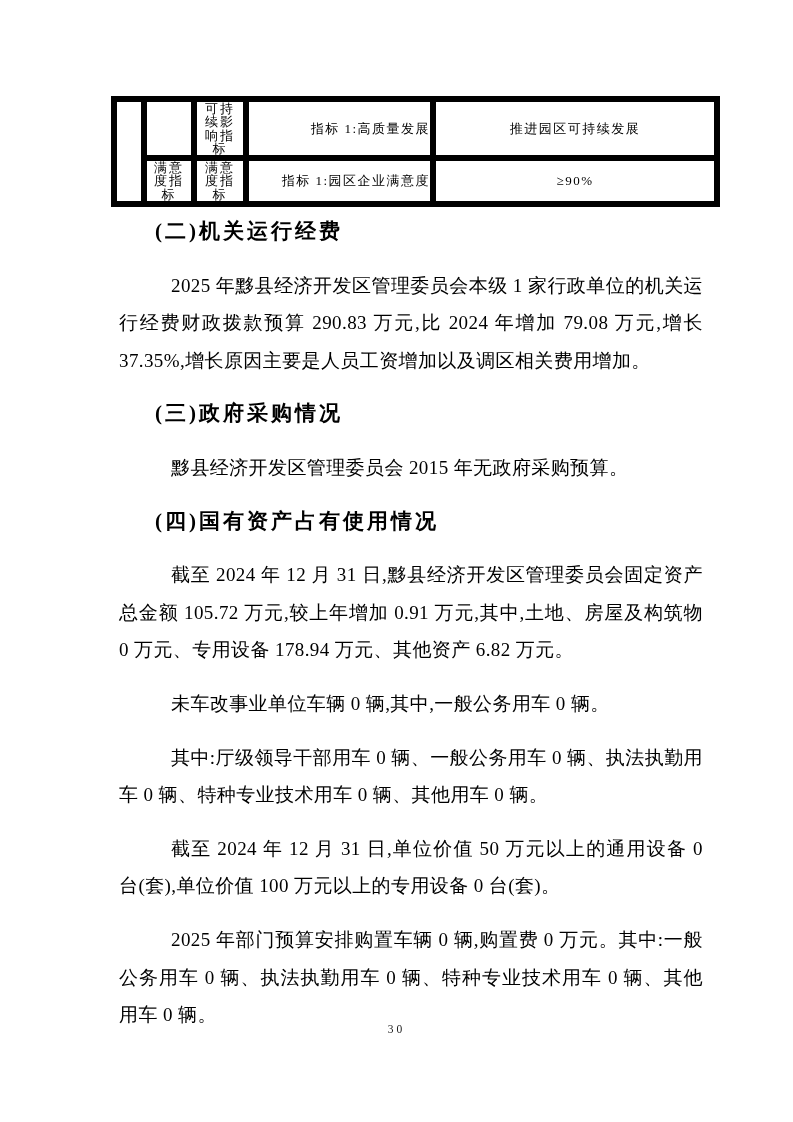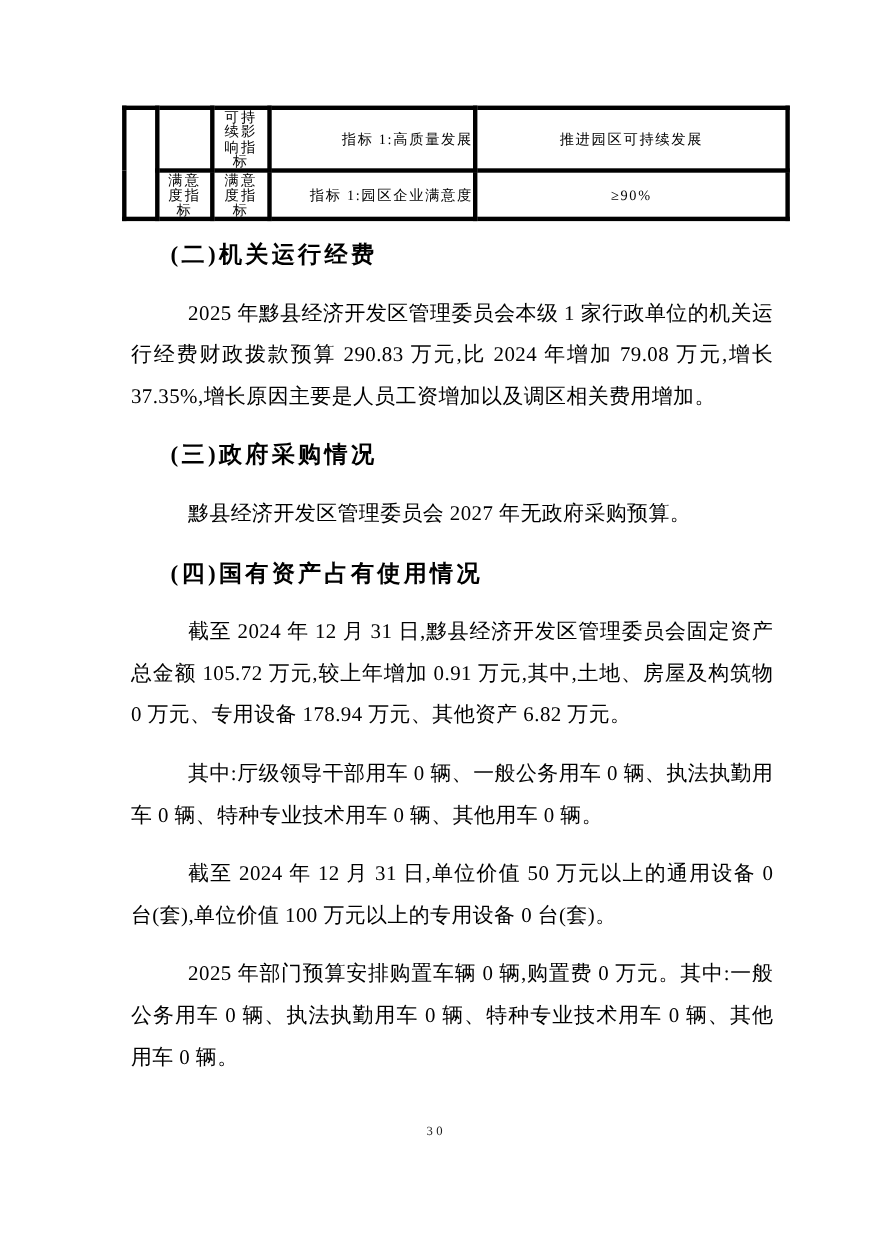--- a/index.html
+++ b/index.html
@@ -16,21 +16,21 @@
   
   .budget-table {
     position: absolute;
     left: 111px;
     top: 96px;
     border-collapse: collapse;
     table-layout: fixed;
     width: 603px;
   }
   .budget-table td {
-    border: 4px solid #000000;
+    border: 6px solid #000000;
     padding: 0;
     font-size: 13px;
     line-height: 13.3px;
     text-align: center;
     vertical-align: middle;
     overflow: hidden;
   }
   .budget-table tr.row-1 { height: 53px; }
   .budget-table tr.row-2 { height: 44px; }
   td.cell-label {
@@ -115,24 +115,25 @@
         <td class="cell-value">≥90%</td>
       </tr>
     </tbody>
   </table>
 
   <div class="content">
     <h2>(二)机关运行经费</h2>
     <p>2025 年黟县经济开发区管理委员会本级 1 家行政单位的机关运行经费财政拨款预算 290.83 万元,比 2024 年增加 79.08 万元,增长 37.35%,增长原因主要是人员工资增加以及调区相关费用增加。</p>
 
     <h2>(三)政府采购情况</h2>
-    <p>黟县经济开发区管理委员会 2027 年无政府采购预算。</p>
+    <p>黟县经济开发区管理委员会 2015 年无政府采购预算。</p>
 
     <h2>(四)国有资产占有使用情况</h2>
     <p>截至 2024 年 12 月 31 日,黟县经济开发区管理委员会固定资产总金额 105.72 万元,较上年增加 0.91 万元,其中,土地、房屋及构筑物 0 万元、专用设备 178.94 万元、其他资产 6.82 万元。</p>
+    <p>未车改事业单位车辆 0 辆,其中,一般公务用车 0 辆。</p>
     <p>其中:厅级领导干部用车 0 辆、一般公务用车 0 辆、执法执勤用车 0 辆、特种专业技术用车 0 辆、其他用车 0 辆。</p>
     <p>截至 2024 年 12 月 31 日,单位价值 50 万元以上的通用设备 0 台(套),单位价值 100 万元以上的专用设备 0 台(套)。</p>
     <p>2025 年部门预算安排购置车辆 0 辆,购置费 0 万元。其中:一般公务用车 0 辆、执法执勤用车 0 辆、特种专业技术用车 0 辆、其他用车 0 辆。</p>
   </div>
 
   <div class="page-number">30</div>
 
 </div>
 
 </body></html>

